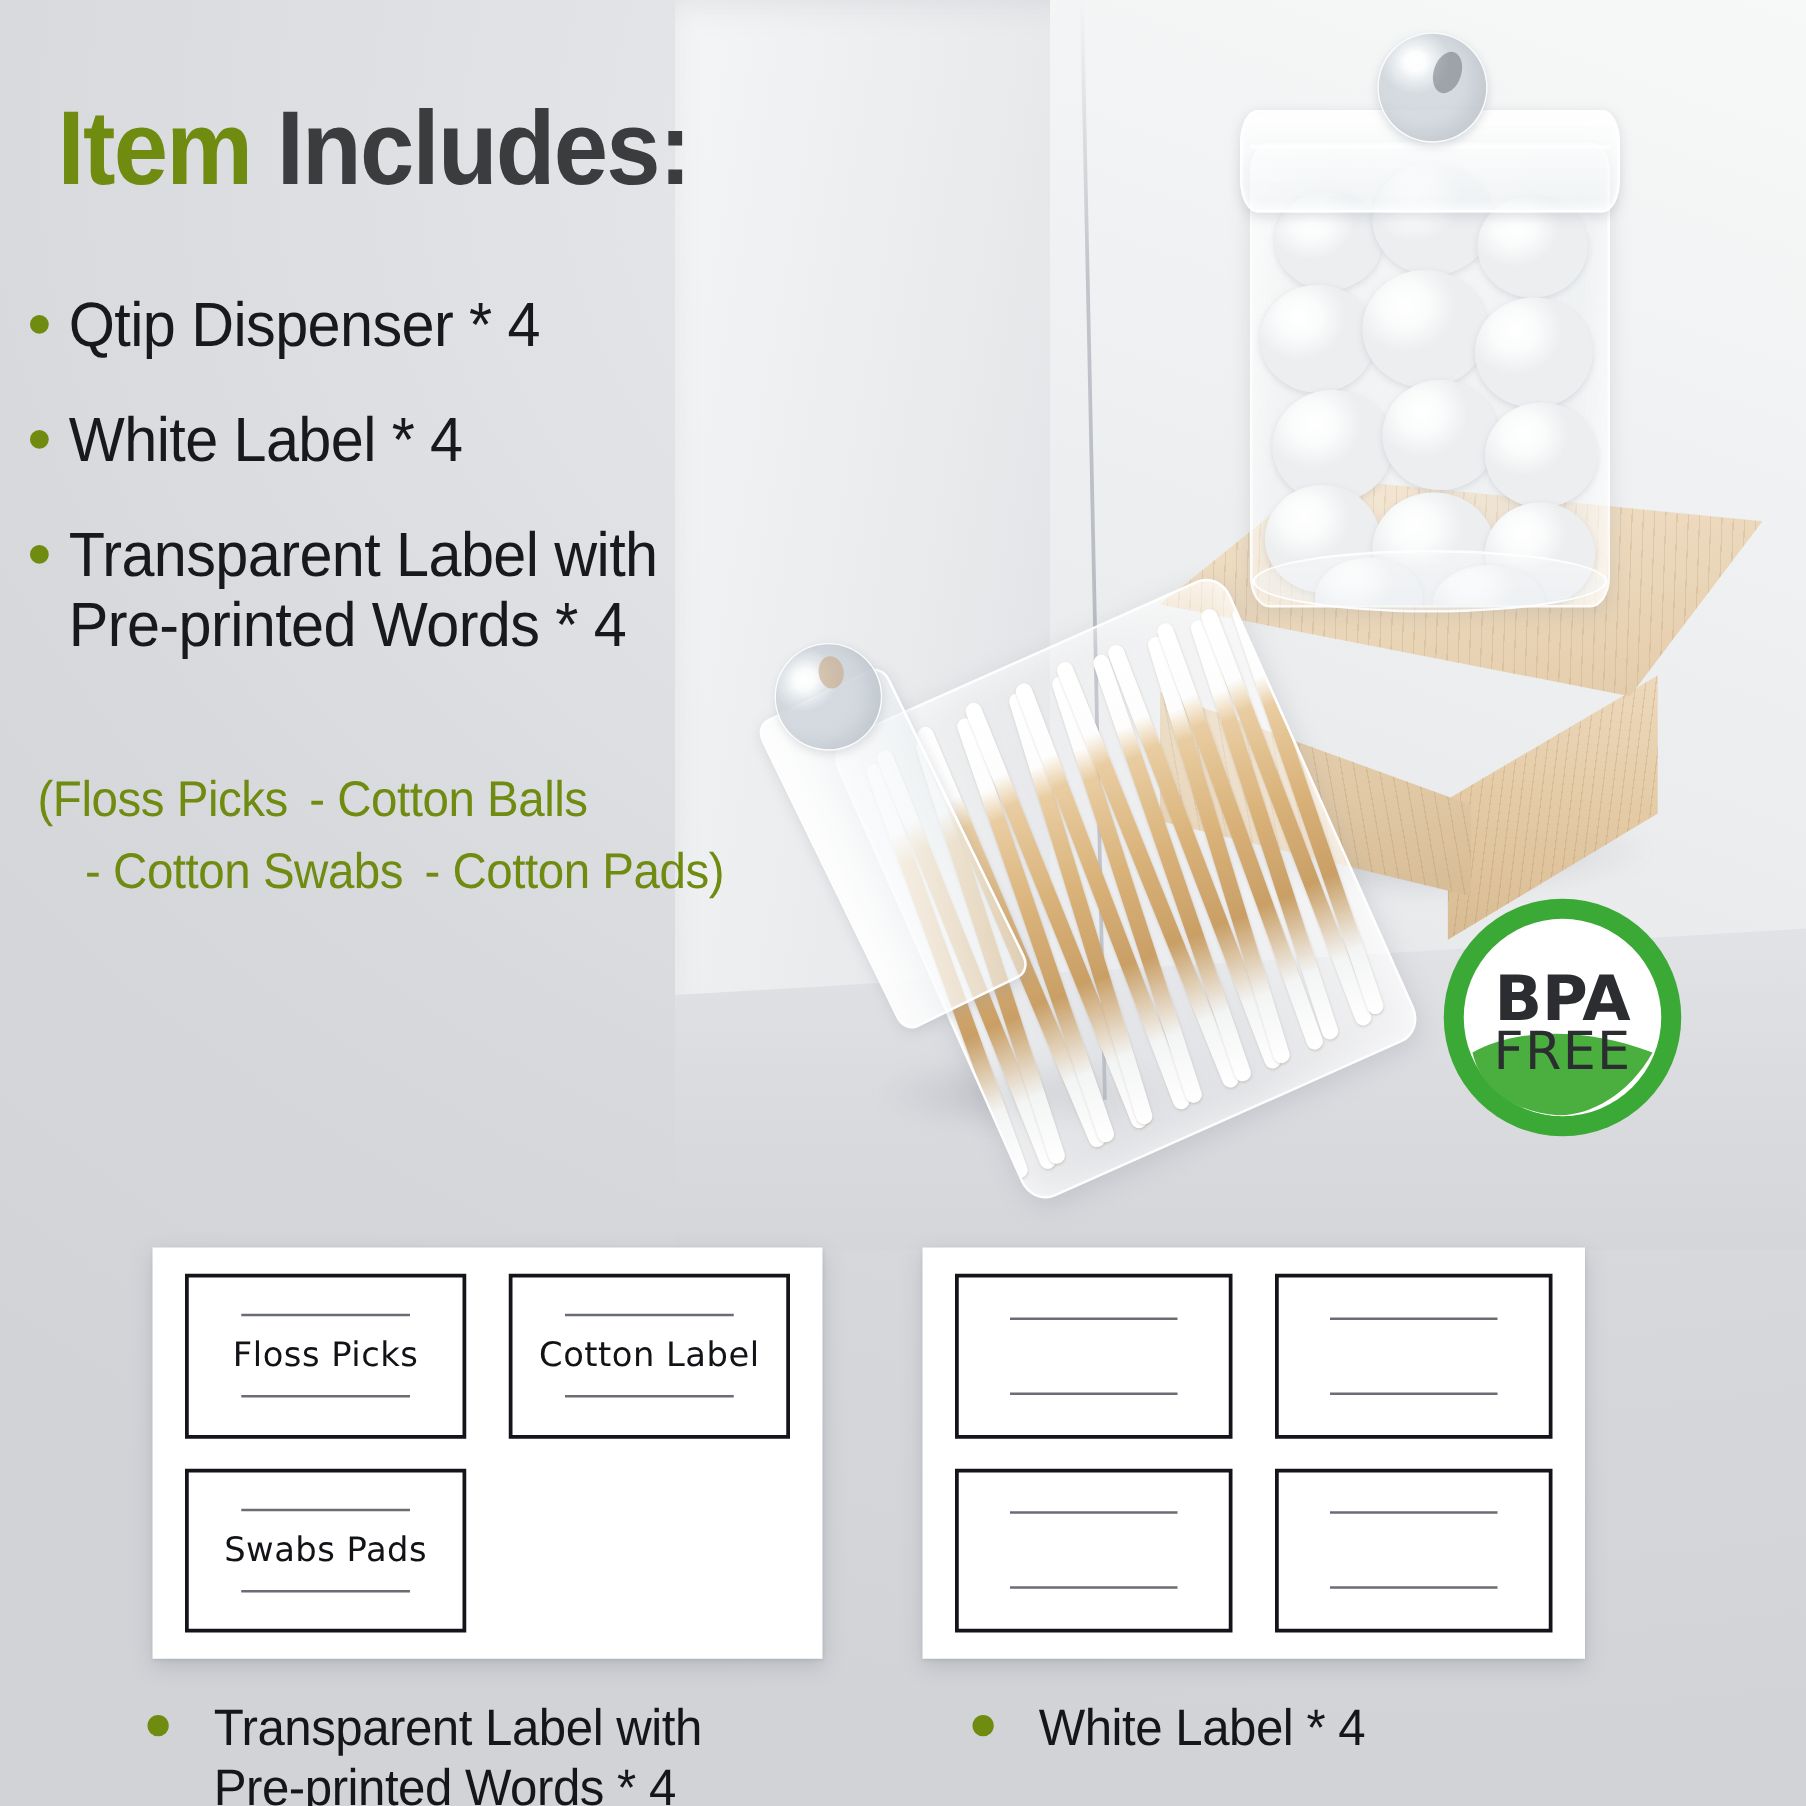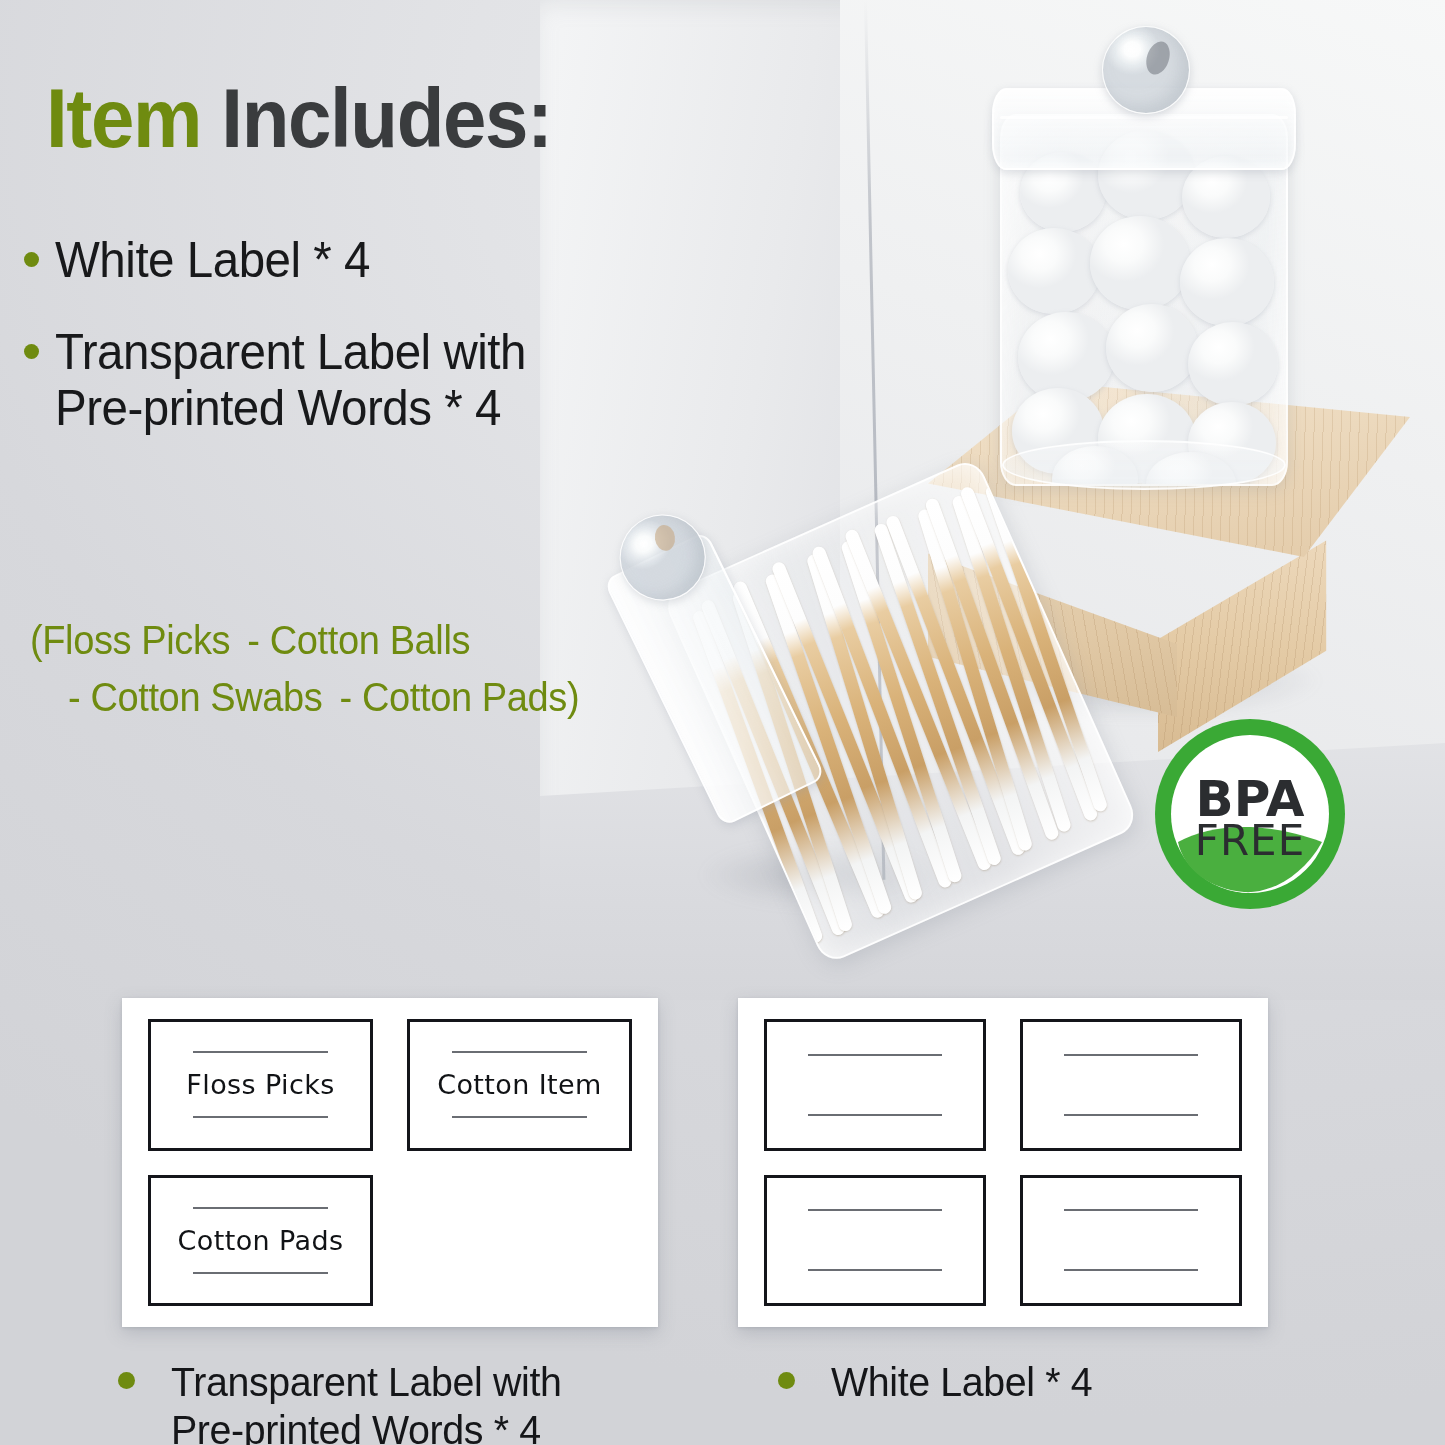--- a/index.html
+++ b/index.html
@@ -229,20 +229,24 @@
   </div>
 
   <div class="title">
     <span class="g">Item</span>
     <span class="d">Includes:</span>
   </div>
 
   <div class="list">
     <div class="li">
       <span class="dot"></span>
+      <span class="li-text">Qtip Dispenser * 4</span>
+    </div>
+    <div class="li">
+      <span class="dot"></span>
       <span class="li-text">White Label * 4</span>
     </div>
     <div class="li">
       <span class="dot"></span>
       <span class="li-text" style="white-space:pre-line">Transparent Label with
 Pre-printed Words * 4</span>
     </div>
   </div>
 
   <div class="paren">
@@ -273,28 +277,28 @@
       <div class="label-cell">
         <div class="label-box">
           <span class="lab-line top"></span>
           <span class="lab-text">Floss Picks</span>
           <span class="lab-line bot"></span>
         </div>
       </div>
       <div class="label-cell">
         <div class="label-box">
           <span class="lab-line top"></span>
-          <span class="lab-text">Cotton Item</span>
+          <span class="lab-text">Cotton Label</span>
           <span class="lab-line bot"></span>
         </div>
       </div>
       <div class="label-cell">
         <div class="label-box">
           <span class="lab-line top"></span>
-          <span class="lab-text">Cotton Pads</span>
+          <span class="lab-text">Swabs Pads</span>
           <span class="lab-line bot"></span>
         </div>
       </div>
     </div>
   </div>
 
   <div class="sheet right">
     <div class="sheet-grid">
       <div class="label-cell">
         <div class="label-box blank">

